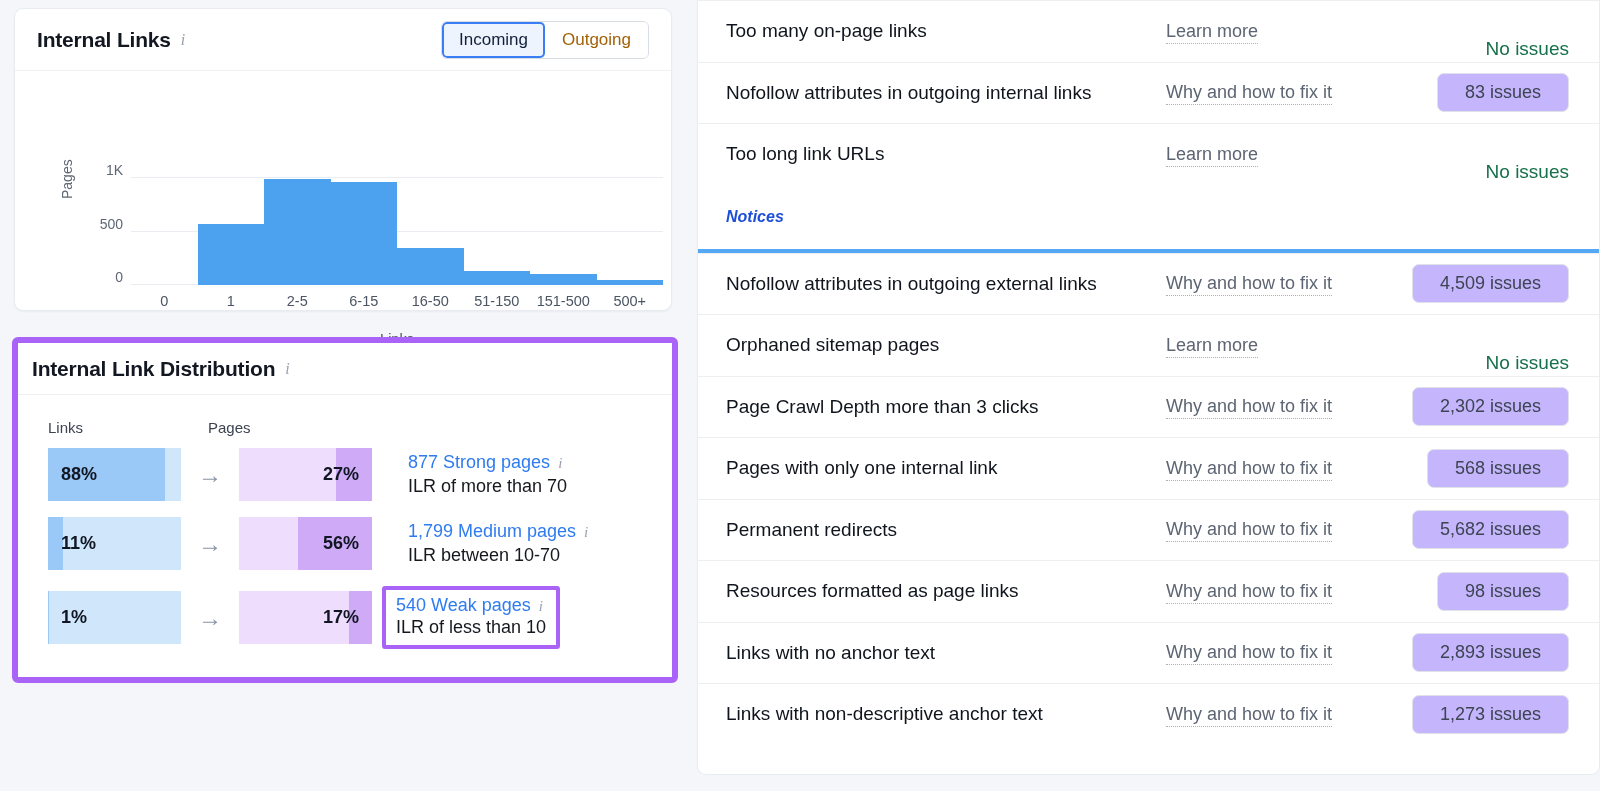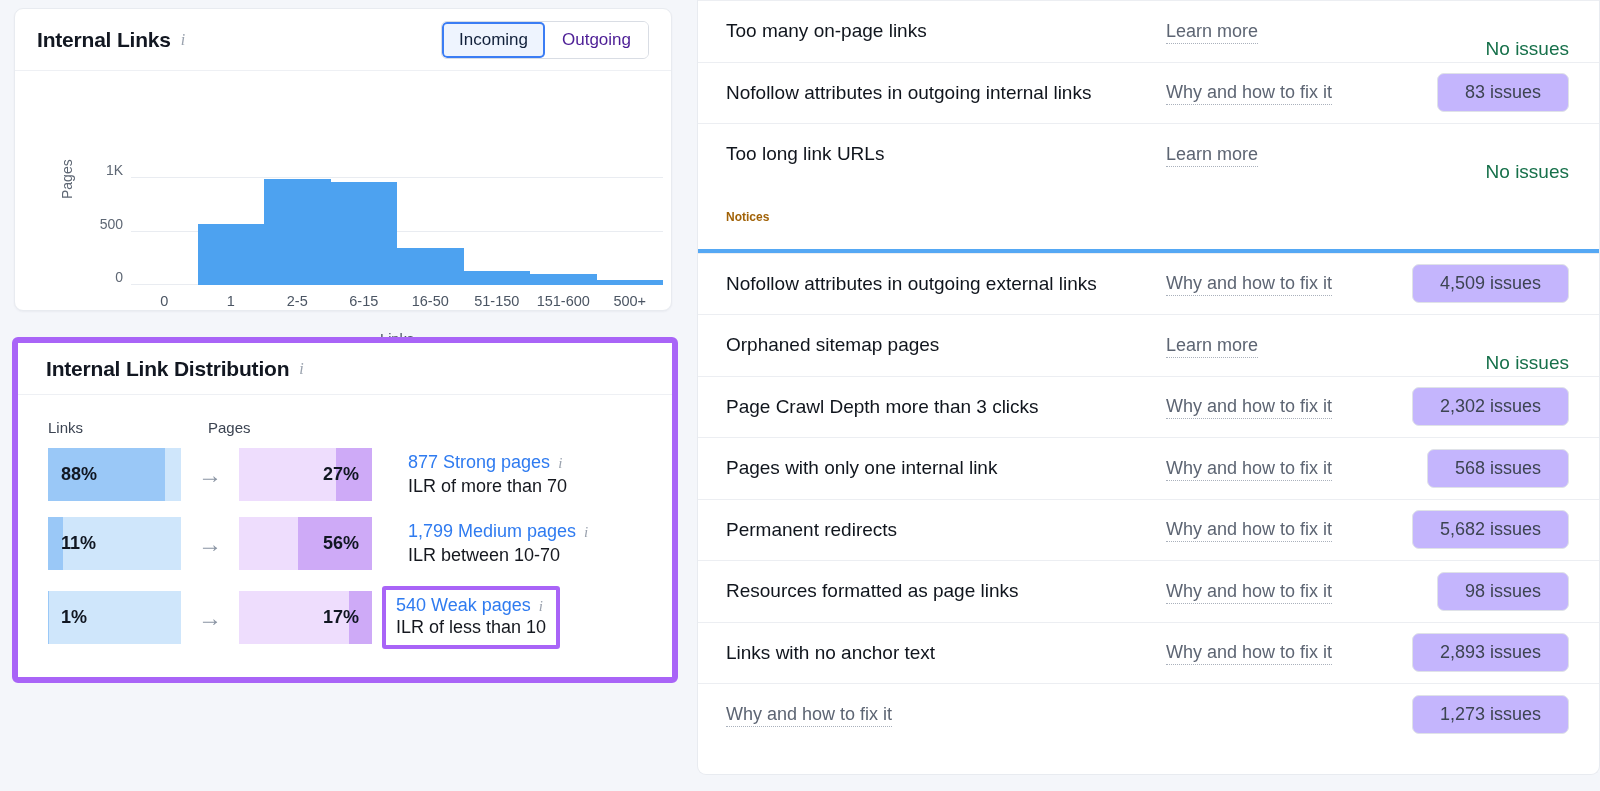--- a/index.html
+++ b/index.html
@@ -33,21 +33,21 @@
   .info-i {
     margin-left: 10px; font-size: 16px; font-style: italic;
     font-family: "Liberation Serif", serif; color: #9aa2ae; cursor: pointer;
   }
   .seg {
     margin-left: auto; display: flex; border: 1px solid #d9dde4;
     border-radius: 6px; overflow: hidden; background: #fff; height: 38px;
   }
   .seg-btn {
     padding: 0 17px; height: 100%; display: flex; align-items: center;
-    font-size: 17px; color: #4c1d95; background: #fff;
+    font-size: 17px; color: #a16207; background: #fff;
     border: none; cursor: pointer; font-family: "Liberation Sans", sans-serif;
   }
   .seg-btn.active {
     background: #eef4fe; color: #11203a;
     box-shadow: inset 0 0 0 2px #3b7df4; border-radius: 5px;
   }
 
   
   .chart-wrap { position: relative; height: 240px; }
   .y-axis-label {
@@ -73,21 +73,21 @@
     position: absolute; left: 116px; top: 260px; width: 532px;
     text-align: center; font-size: 14.5px; color: #4b5563;
   }
 
   
   .dist-outer {
     position: absolute; left: 12px; top: 337px; width: 666px; height: 346px;
     border: 6px solid #a964f7; border-radius: 6px; background: #fff;
   }
   .dist-head {
-    height: 52px; display: flex; align-items: center; padding: 0 28px;
+    height: 52px; display: flex; align-items: center; padding: 0 14px;
     border-bottom: 1px solid #eef0f4;
   }
   .dist-body { position: relative; padding: 24px 0 0 30px; }
   .col-heads { display: flex; font-size: 15px; color: #3c4452; margin-bottom: 12px; }
   .col-heads .h-links { width: 160px; }
   .col-heads .h-pages { width: 140px; }
 
   .dist-row { display: flex; align-items: center; margin-bottom: 16px; position: relative; }
   .track {
     position: relative; width: 133px; height: 53px; overflow: hidden;
@@ -141,21 +141,21 @@
   .issue-count { margin-left: auto; display: flex; justify-content: flex-end; }
   .badge {
     display: inline-block; font-size: 18px; color: #3d4452;
     background: #c4b5fd; border: 1px solid #dfe2e8; border-radius: 7px;
     padding: 8px 27px; cursor: pointer; white-space: nowrap;
   }
   .no-issues { font-size: 19px; color: #16704a; white-space: nowrap; margin-top: 36px; }
 
   .section-head {
     display: flex; align-items: center; height: 64px; padding: 0 28px;
-    font-size: 12px; font-weight: bold; color: #a16207;
+    font-size: 16px; font-weight: bold; color: #1d4ed8; font-style: italic;
   }
   .blue-rule { height: 4px; background: #55a8f4; margin: 0; }
 </style>
 </head>
 <body>
 
 <div class="page">
 
   <div class="left-col">
 
@@ -207,21 +207,21 @@
               </div>
             </div>
         </div>
         <div class="x-ticks" id="x-ticks">
             <div class="x-tick">0</div>
             <div class="x-tick">1</div>
             <div class="x-tick">2-5</div>
             <div class="x-tick">6-15</div>
             <div class="x-tick">16-50</div>
             <div class="x-tick">51-150</div>
-            <div class="x-tick">151-600</div>
+            <div class="x-tick">151-500</div>
             <div class="x-tick">500+</div>
           </div>
         <div class="x-axis-label">Links</div>
       </div>
     </div>
 
     <div class="dist-outer">
       <div class="dist-head">
         <span class="card-title">Internal Link Distribution</span>
         <span class="info-i">i</span>
@@ -353,20 +353,21 @@
           </div>
         </div>
         <div class="issue-row">
           <div class="issue-name">Links with no anchor text</div>
           <div class="help-cell"><span class="issue-help">Why and how to fix it</span></div>
           <div class="issue-count">
             <span class="badge">2,893 issues</span>
           </div>
         </div>
         <div class="issue-row">
+          <div class="issue-name">Links with non-descriptive anchor text</div>
           <div class="help-cell"><span class="issue-help">Why and how to fix it</span></div>
           <div class="issue-count">
             <span class="badge">1,273 issues</span>
           </div>
         </div>
       </div>
   </div>
 
 </div>
 

